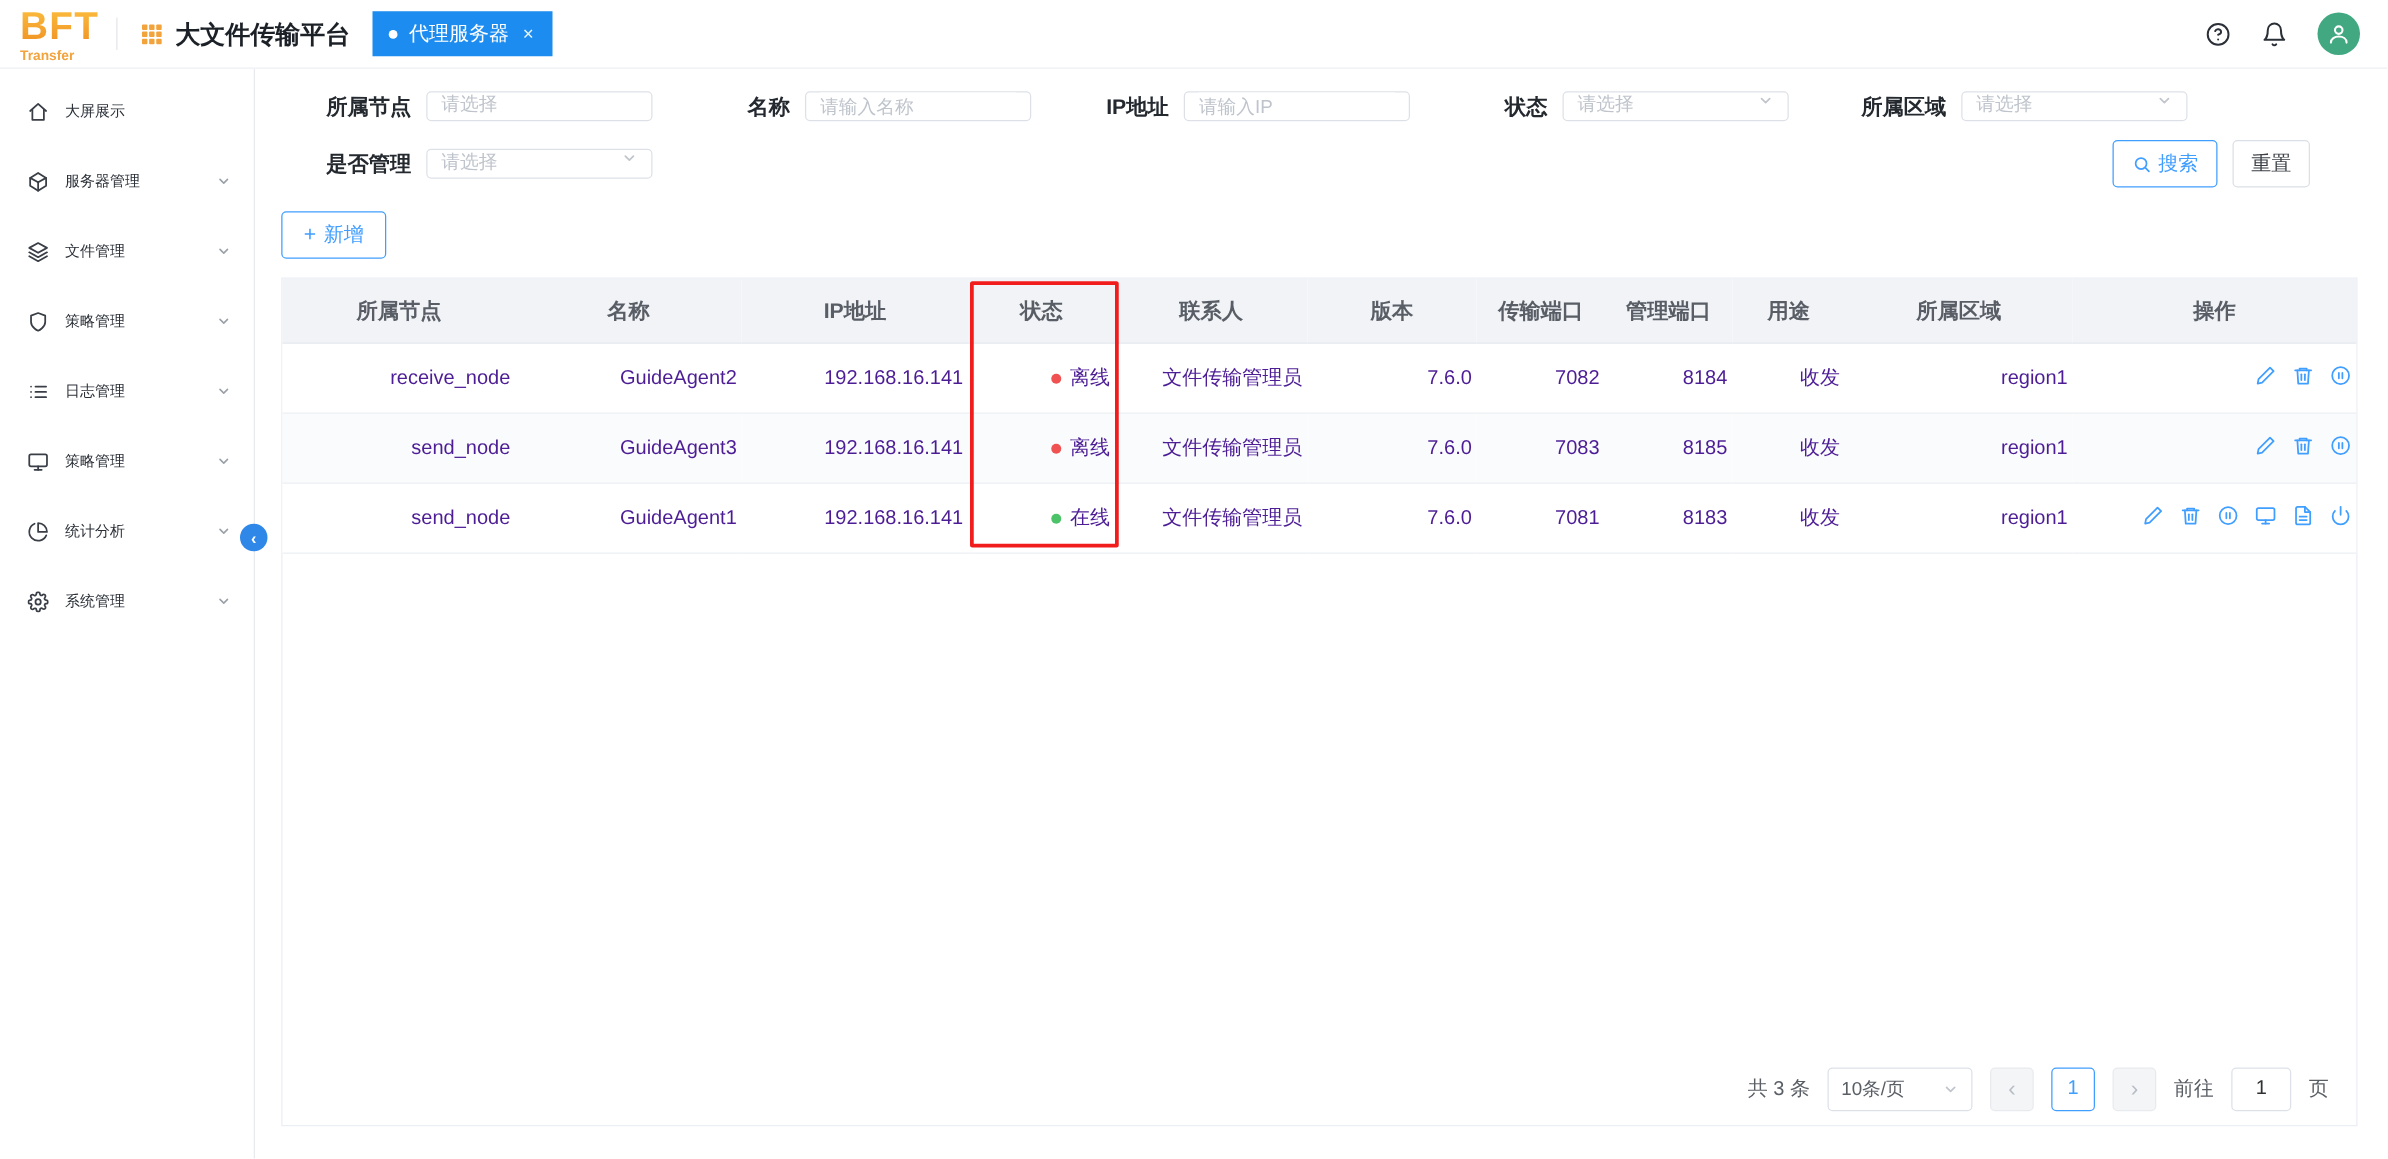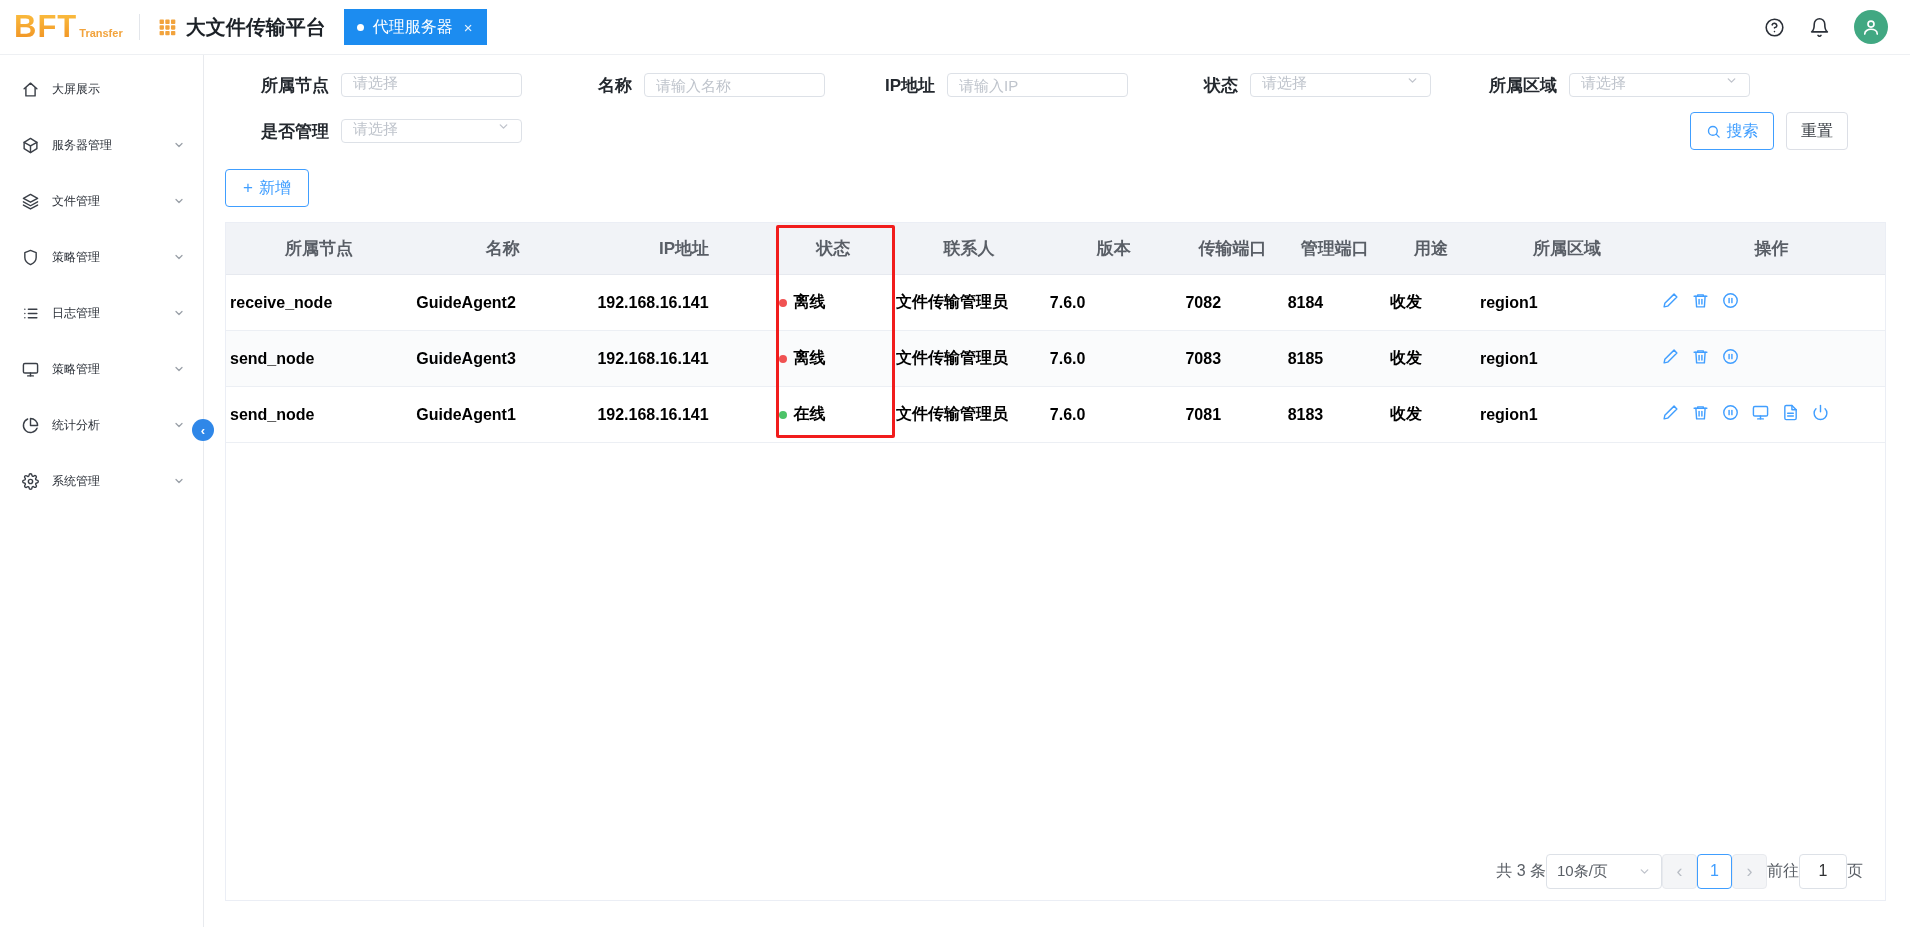--- a/index.html
+++ b/index.html
@@ -2,21 +2,21 @@
 <html><head>
 <meta charset="utf-8">
 <style>
   * { margin:0; padding:0; box-sizing:border-box; }
   html,body { width:1910px; height:927px; overflow:hidden; }
   body { font-family:"Liberation Sans","DejaVu Sans",sans-serif; background:#fff; color:#303133; }
   svg { display:block; }
 
   
   .topbar { height:55px; display:flex; align-items:center; background:#fff; border-bottom:1px solid #eef0f3; padding-left:14px; position:relative; z-index:5; }
-  .logo { display:flex; align-items:baseline; cursor:pointer; }
+  .logo { display:flex; align-items:baseline; cursor:pointer;flex-direction:column; }
   .logo-main { font-size:31px; font-weight:bold; letter-spacing:1px;
     background:linear-gradient(180deg,#fcc242,#ef8c1f); -webkit-background-clip:text; background-clip:text; color:transparent; }
   .logo-sub { font-size:11px; font-weight:bold; color:#f2a33c; margin-left:2px; }
   .topbar-divider { width:1px; height:26px; background:#e3e6eb; margin:0 18px 0 16px; }
   .app-title-wrap { display:flex; align-items:center; gap:9px; }
   .app-title { font-size:20px; font-weight:bold; color:#1c2127; }
   .header-tab { margin-left:18px; height:36px; background:#1c8cf0; color:#fff; display:flex; align-items:center; gap:9px; padding:0 13px; font-size:16px; cursor:pointer; }
   .header-tab .tab-dot { width:7px; height:7px; border-radius:50%; background:#fff; }
   .header-tab .tab-close { font-size:15px; opacity:.9; cursor:pointer; padding:0 2px; }
   .topbar-right { margin-left:auto; display:flex; align-items:center; gap:24px; padding-right:22px; }
@@ -53,33 +53,33 @@
   .btn-search { width:84px; background:#fff; border:1px solid #409eff; color:#409eff; }
   .btn-reset { width:62px; background:#fff; border:1px solid #dcdfe6; color:#3c4046; }
   .toolbar { margin-top:19px; }
   .btn-add { width:84px; background:#fff; border:1px solid #409eff; color:#409eff; }
   .btn-add .plus { font-size:17px; }
 
   
   .table-card { margin-top:15px; margin-bottom:26px; flex:1; border:1px solid #ebeef5; display:flex; flex-direction:column; position:relative; background:#fff; }
   table { width:100%; border-collapse:collapse; table-layout:fixed; }
   thead th { background:#f1f3f7; font-size:17px; font-weight:bold; color:#595e66; padding:14px 4px; text-align:center; border-bottom:1px solid #e6e9ef; }
-  tbody td { font-size:16px; color:#000000; text-align:left; padding:0 4px; height:56px; border-bottom:1px solid #eceff4; background:#fff;font-weight:bold; }
+  tbody td { font-size:16px; color:#4c1d95; text-align:right; padding:0 4px; height:56px; border-bottom:1px solid #eceff4; background:#fff; }
   tbody tr.striped td { background:#fafbfc; }
   .status-cell { display:inline-flex; align-items:center; gap:7px; }
   .dot { width:8px; height:8px; border-radius:50%; }
   .dot-red { background:#f05252; }
   .dot-green { background:#4cc368; }
   .actions { display:inline-flex; align-items:center; gap:13px; color:#409eff; }
   .actions .a-icon { cursor:pointer; color:#409eff; }
   .annotation-box { position:absolute; left:550px; top:2px; width:119px; height:213px; border:3px solid #f11c1c; border-radius:2px; pointer-events:none; }
 
   
   .card-spacer { flex:1; }
-  .pagination { height:58px; display:flex; align-items:center; justify-content:flex-end; padding-right:22px; font-size:16px; color:#5a5f66; }
+  .pagination { height:58px; display:flex; align-items:center; justify-content:flex-end; gap:14px; padding-right:22px; font-size:16px; color:#5a5f66; }
   .page-size { width:116px; height:35px; border:1px solid #dde1e7; border-radius:4px; display:flex; align-items:center; justify-content:space-between; padding:0 10px; cursor:pointer; color:#5a5f66; font-size:15px; }
   .pg-btn { width:35px; height:35px; border-radius:4px; display:flex; align-items:center; justify-content:center; font-size:18px; cursor:pointer; }
   .pg-prev, .pg-next { background:#f4f5f7; border:1px solid #e8eaee; color:#b8bdc5; }
   .pg-current { background:#fff; border:1px solid #409eff; color:#409eff; font-size:16px; }
   .goto-input { width:48px; height:35px; border:1px solid #dde1e7; border-radius:4px; text-align:center; font-size:16px; color:#303133; outline:none; font-family:inherit; }
 </style>
 </head>
 <body>
 
 <div class="topbar">

